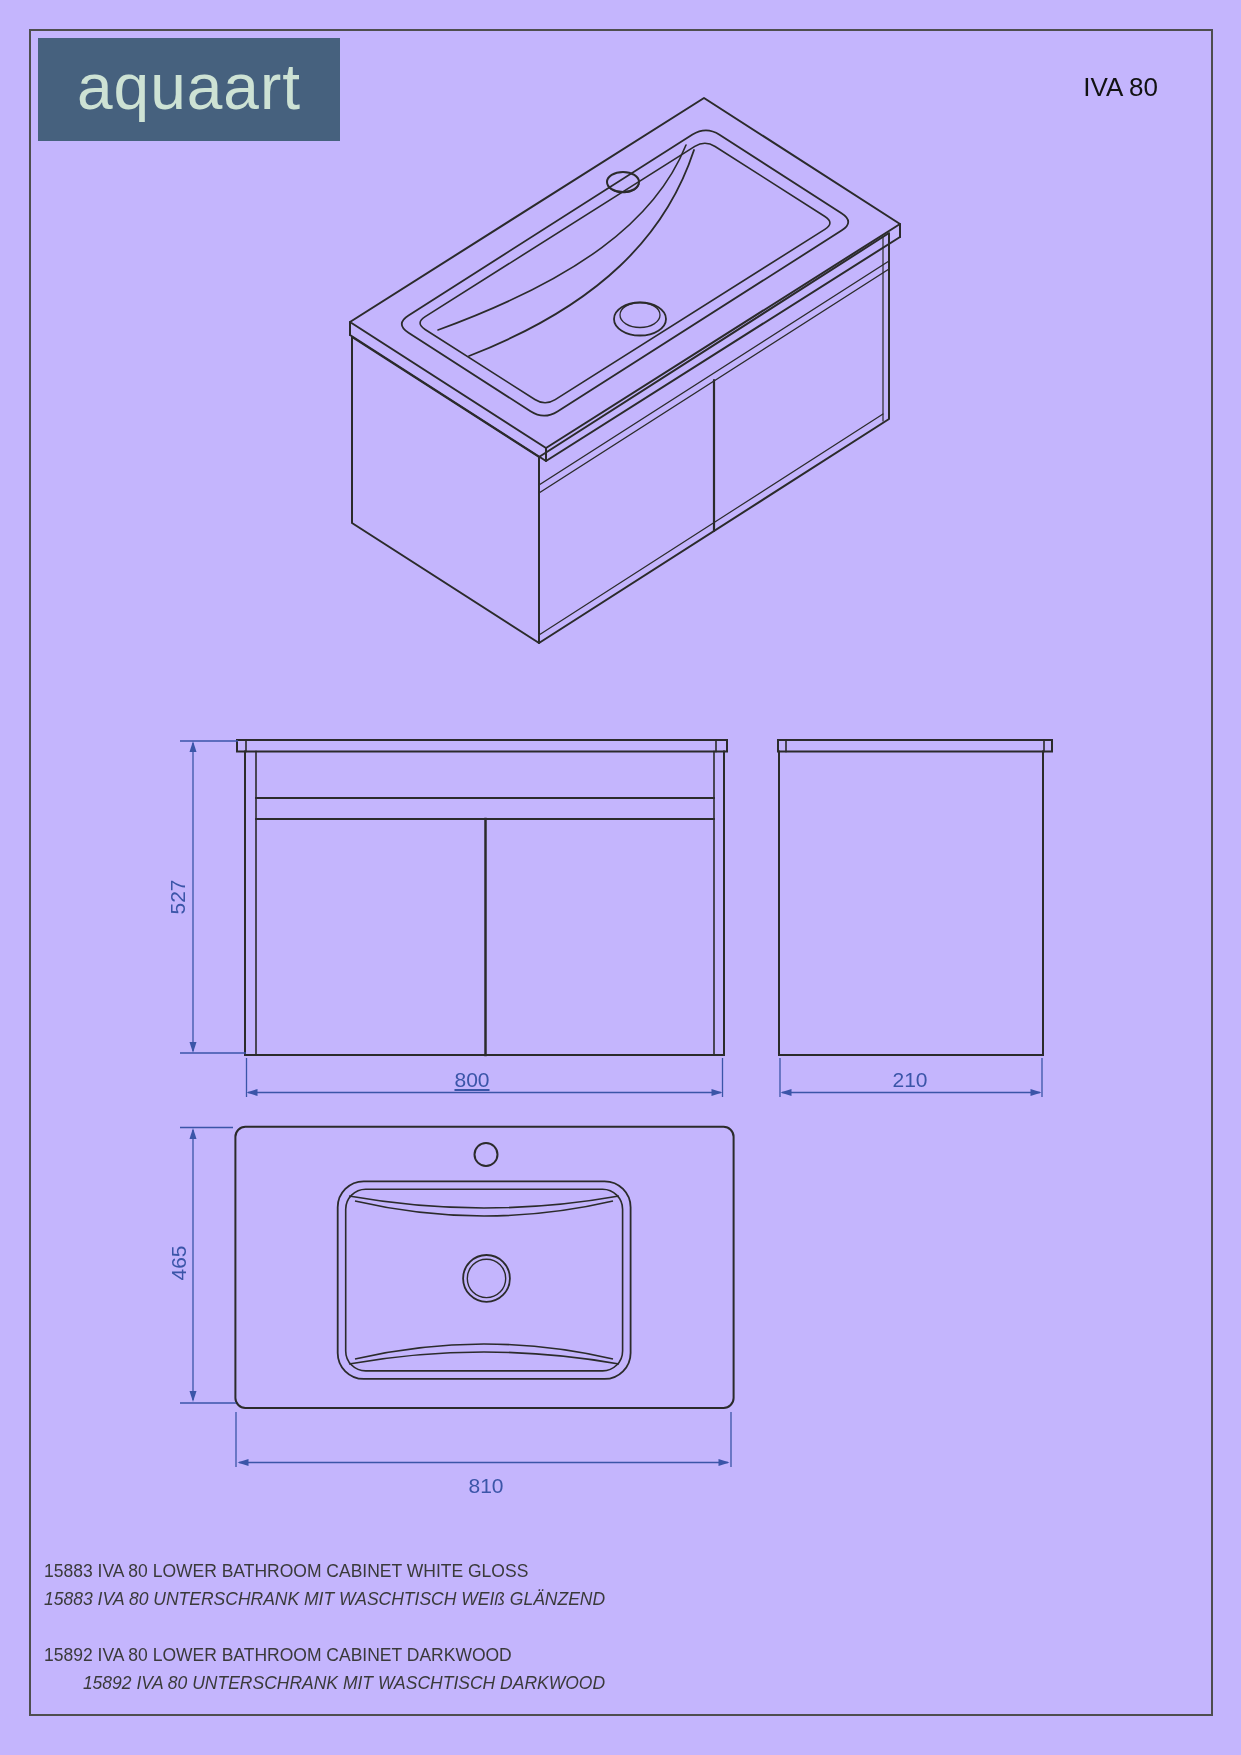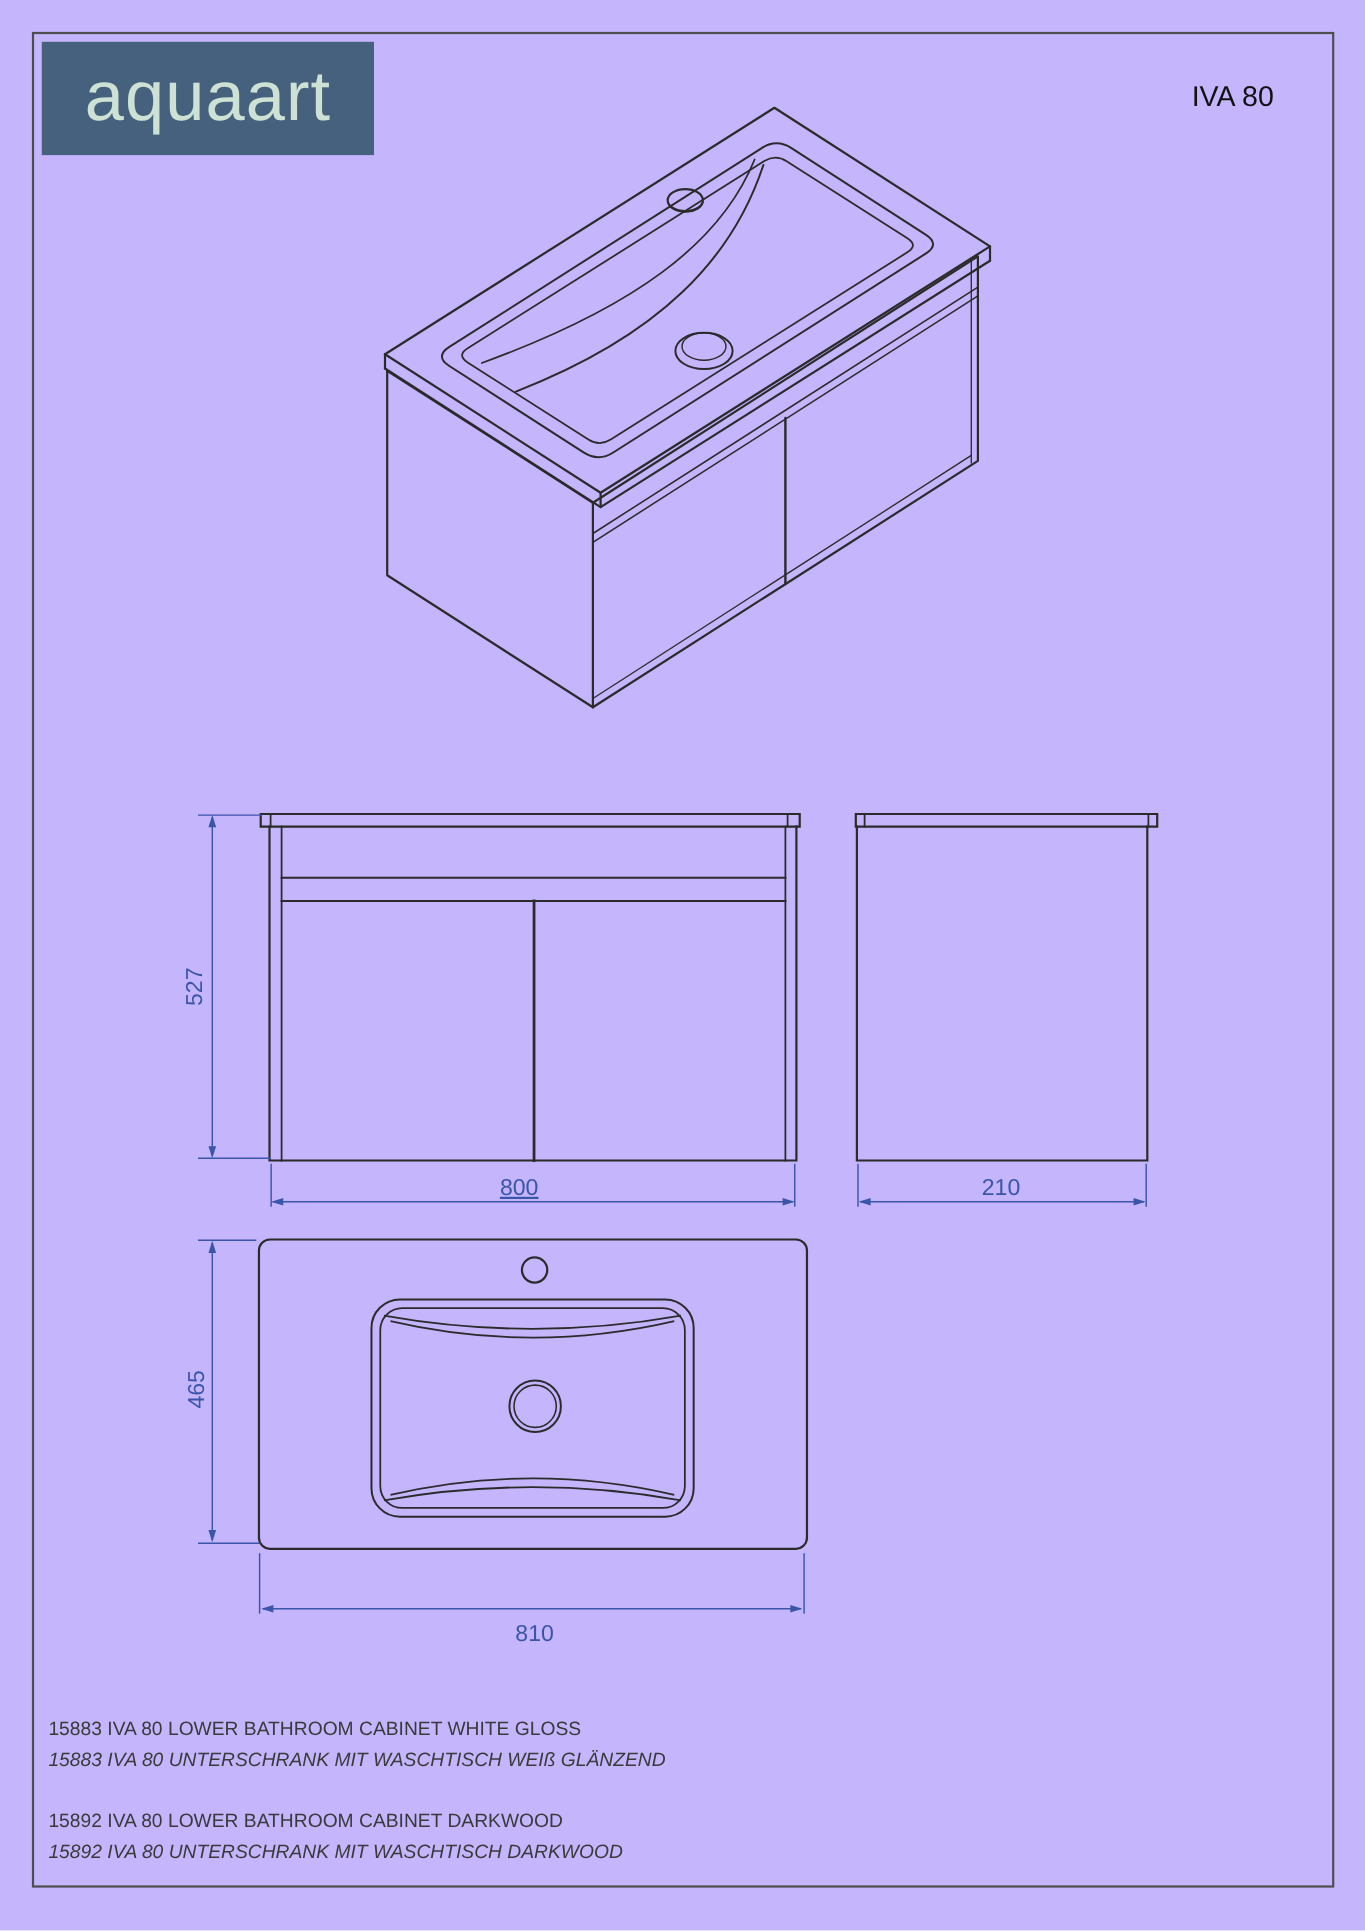--- a/index.html
+++ b/index.html
@@ -12,21 +12,21 @@
   .logo-text{color:#cde2d4;font-size:64px;letter-spacing:1px;font-weight:400;line-height:1;
     font-family:"Liberation Sans", sans-serif;transform:translateY(-3px);}
   .doc-title{position:absolute;left:1008px;top:72px;width:150px;text-align:right;
     font-size:26px;color:#121212;font-weight:400;}
   svg.drawing{position:absolute;left:0;top:0;pointer-events:none;}
   .dim-label{position:absolute;color:#3b55a8;font-size:21px;white-space:nowrap;
     transform:translate(-50%,-50%);}
   .dim-label.vertical{transform:translate(-50%,-50%) rotate(-90deg);}
   .product-block{position:absolute;left:44px;top:1558px;color:#3a3a3a;font-size:17.5px;
     line-height:27.5px;}
-  .product-line.de{font-style:italic;}
+  .product-line.de{font-style:italic;text-align:right;}
   .product-spacer{height:29px;}
 </style>
 </head>
 <body>
 
 <div class="page">
 
   <div class="page-border"></div>
 
   <div class="logo-box">

